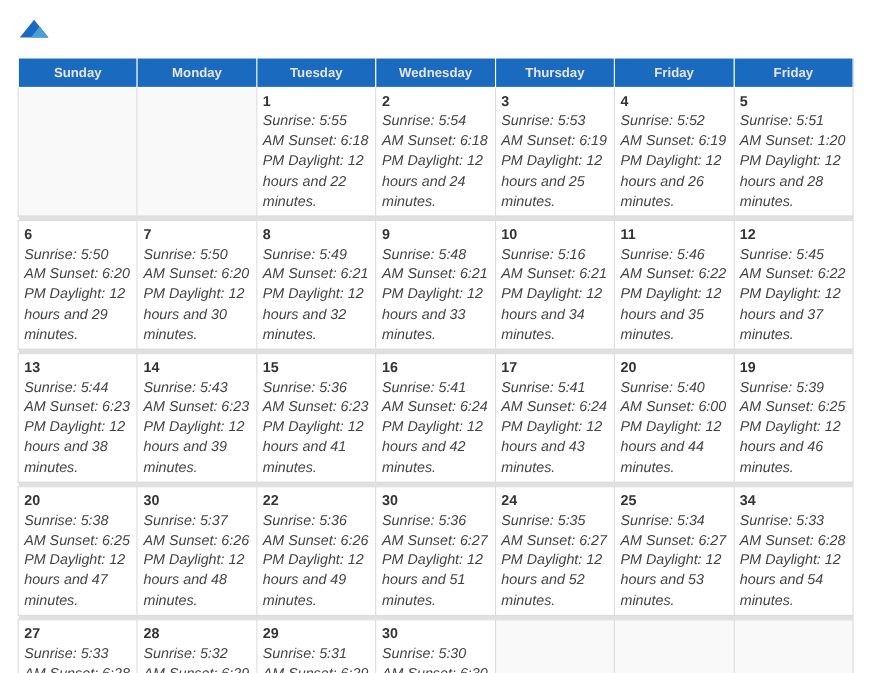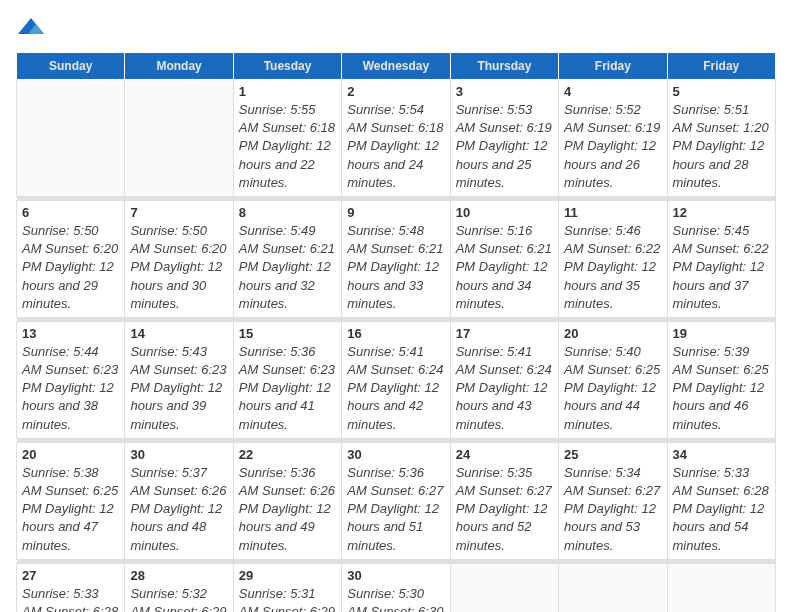--- a/index.html
+++ b/index.html
@@ -228,21 +228,21 @@
         </td>
         <td>
           <div class="day-num">17</div>
           <div class="day-info">Sunrise: 5:41 AM
 Sunset: 6:24 PM
 Daylight: 12 hours and 43 minutes.</div>
         </td>
         <td>
           <div class="day-num">20</div>
           <div class="day-info">Sunrise: 5:40 AM
-Sunset: 6:25 PM
+Sunset: 6:00 PM
 Daylight: 12 hours and 44 minutes.</div>
         </td>
         <td>
           <div class="day-num">19</div>
           <div class="day-info">Sunrise: 5:39 AM
 Sunset: 6:25 PM
 Daylight: 12 hours and 46 minutes.</div>
         </td>
       </tr>
       <tr>

